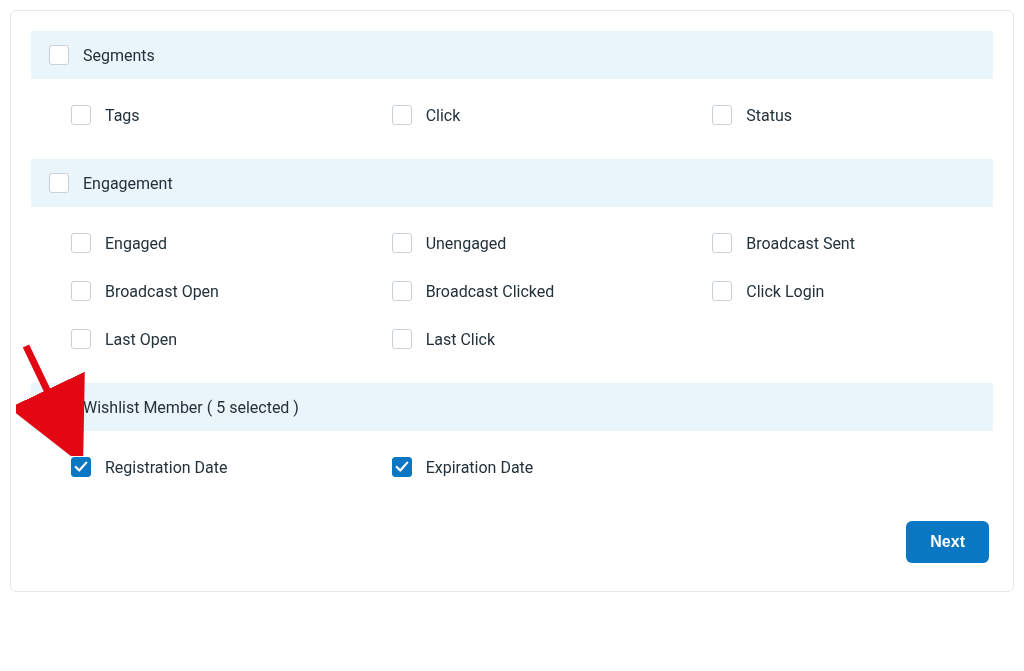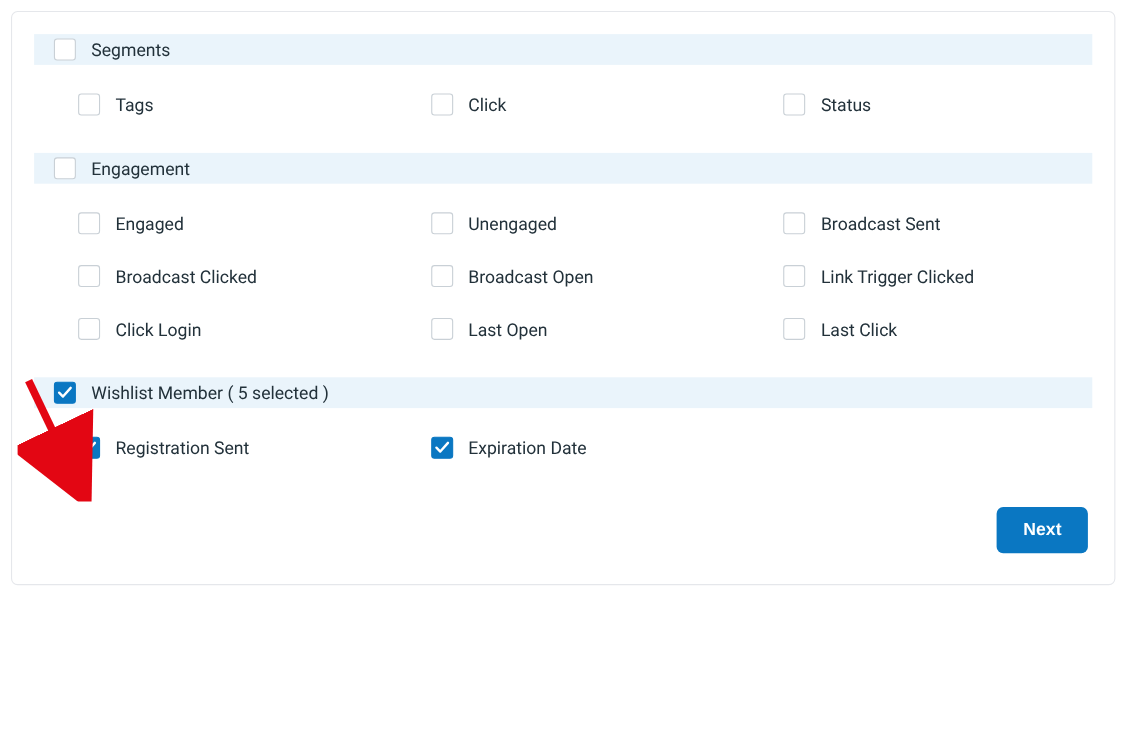--- a/index.html
+++ b/index.html
@@ -11,21 +11,21 @@
     .card {
       border: 1px solid #e5e7eb;
       border-radius: 6px;
       padding: 20px 20px 28px 20px;
       position: relative;
     }
     .section-header {
       background: #eaf4fb;
       display: flex;
       align-items: center;
-      padding: 4px 18px;
+      padding: 14px 18px;
       margin-top: 20px;
     }
     .section-header:first-child { margin-top: 0; }
     .sub-items {
       display: flex;
       flex-wrap: wrap;
       padding: 12px 0 0 0;
     }
     .sub-item {
       width: 33.33%;
@@ -120,29 +120,25 @@
     <div class="sub-item">
       <span class="checkbox"></span>
       <span class="label">Unengaged</span>
     </div>
     <div class="sub-item">
       <span class="checkbox"></span>
       <span class="label">Broadcast Sent</span>
     </div>
     <div class="sub-item">
       <span class="checkbox"></span>
-      <span class="label">Broadcast Clicked</span>
-    </div>
-    <div class="sub-item">
-      <span class="checkbox"></span>
       <span class="label">Broadcast Open</span>
     </div>
     <div class="sub-item">
       <span class="checkbox"></span>
-      <span class="label">Link Trigger Clicked</span>
+      <span class="label">Broadcast Clicked</span>
     </div>
     <div class="sub-item">
       <span class="checkbox"></span>
       <span class="label">Click Login</span>
     </div>
     <div class="sub-item">
       <span class="checkbox"></span>
       <span class="label">Last Open</span>
     </div>
     <div class="sub-item">
@@ -159,21 +155,21 @@
       </span>
     <span class="label">Wishlist Member ( 5 selected )</span>
   </div>
   <div class="sub-items">
     <div class="sub-item">
       <span class="checkbox checked">
           <svg viewBox="0 0 16 16">
             <path d="M2 8 L6 12 L14 3" stroke="#fff" stroke-width="2.5" fill="none" stroke-linecap="round" stroke-linejoin="round"></path>
           </svg>
         </span>
-      <span class="label">Registration Sent</span>
+      <span class="label">Registration Date</span>
     </div>
     <div class="sub-item">
       <span class="checkbox checked">
           <svg viewBox="0 0 16 16">
             <path d="M2 8 L6 12 L14 3" stroke="#fff" stroke-width="2.5" fill="none" stroke-linecap="round" stroke-linejoin="round"></path>
           </svg>
         </span>
       <span class="label">Expiration Date</span>
     </div>
   </div>

